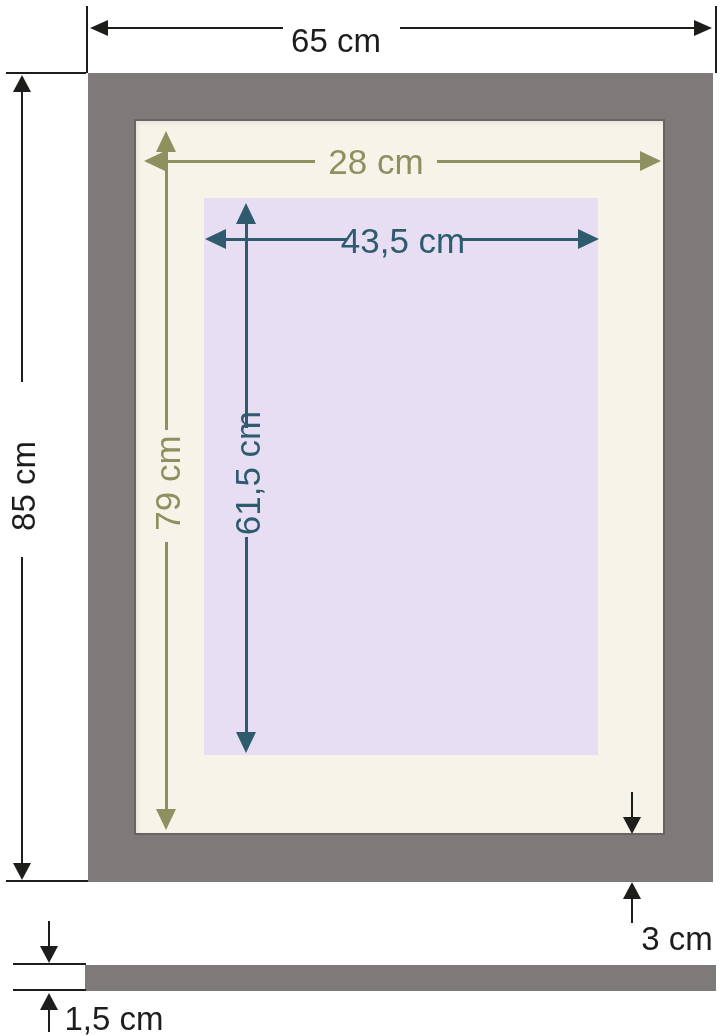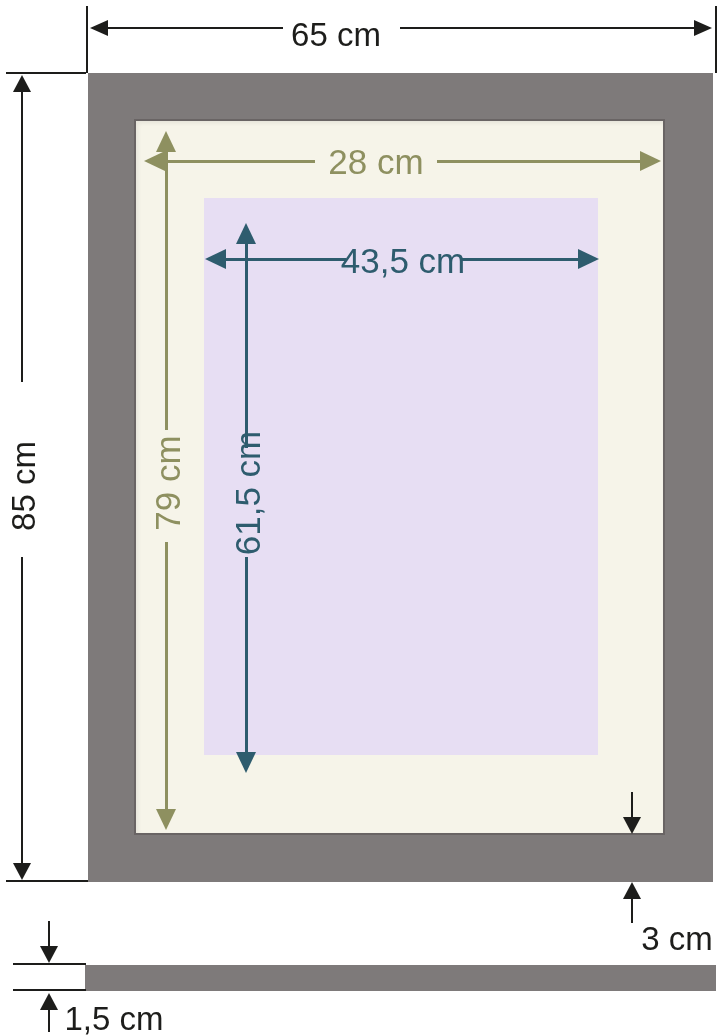--- a/index.html
+++ b/index.html
@@ -22,21 +22,21 @@
     background:var(--opening,#e7def3);
   }
   .profile-bar{
     position:absolute;left:85px;top:965px;width:631px;height:26px;
     background:var(--frame,#7e7a7a);
   }
   
   .dim{position:absolute;inset:0;pointer-events:none;}
   .dim.ink{color:var(--ink,#1d1d1b);}
   .dim.olive{color:var(--olive,#8e9060);}
-  .dim.teal{color:var(--teal,#2e5c6e);margin-top:20px;}
+  .dim.teal{color:var(--teal,#2e5c6e);}
   .hline{position:absolute;height:2px;background:currentColor;}
   .vline{position:absolute;width:2px;background:currentColor;}
   .olive .hline,.teal .hline{height:3px;}
   .olive .vline,.teal .vline{width:3px;}
   .arr{position:absolute;width:0;height:0;}
   .arr.left {border-top:8px solid transparent;border-bottom:8px solid transparent;border-right:18px solid currentColor;}
   .arr.right{border-top:8px solid transparent;border-bottom:8px solid transparent;border-left:18px solid currentColor;}
   .arr.up   {border-left:9px solid transparent;border-right:9px solid transparent;border-bottom:17px solid currentColor;}
   .arr.down {border-left:9px solid transparent;border-right:9px solid transparent;border-top:17px solid currentColor;}
   .arr.big.left {border-top-width:10px;border-bottom-width:10px;border-right-width:21px;}
@@ -61,21 +61,21 @@
 
   <div class="profile-bar"></div>
 
   <div class="dim ink">
     <div class="vline" style="left:86px;top:6px;height:67px"></div>
     <div class="vline" style="left:715px;top:6px;height:67px"></div>
     <div class="arr left" style="left:90px;top:20px"></div>
     <div class="hline" style="left:106px;top:27px;width:177px"></div>
     <div class="hline" style="left:400px;top:27px;width:298px"></div>
     <div class="arr right" style="left:694px;top:20px"></div>
-    <span class="dim-label" style="left:336px;top:34px">65 cm</span>
+    <span class="dim-label" style="left:336px;top:40px">65 cm</span>
   </div>
 
   <div class="dim ink">
     <div class="hline" style="left:6px;top:72px;width:80px"></div>
     <div class="hline" style="left:6px;top:880px;width:82px"></div>
     <div class="arr up" style="left:13px;top:75px"></div>
     <div class="vline" style="left:21px;top:91px;height:291px"></div>
     <div class="vline" style="left:21px;top:557px;height:307px"></div>
     <div class="arr down" style="left:13px;top:863px"></div>
     <span class="dim-label rot" style="left:23px;top:486px">85 cm</span>

